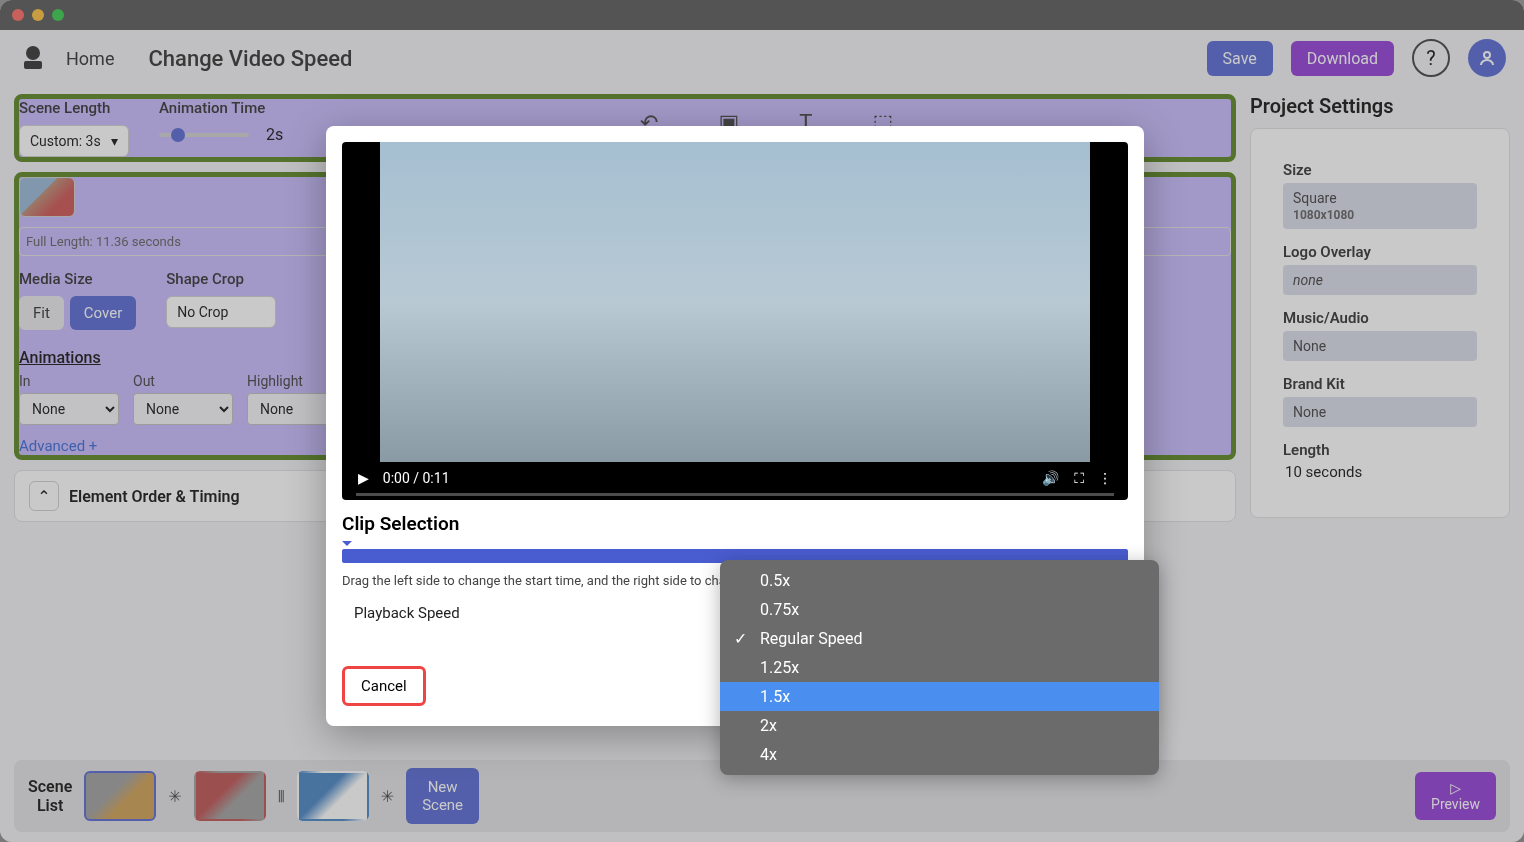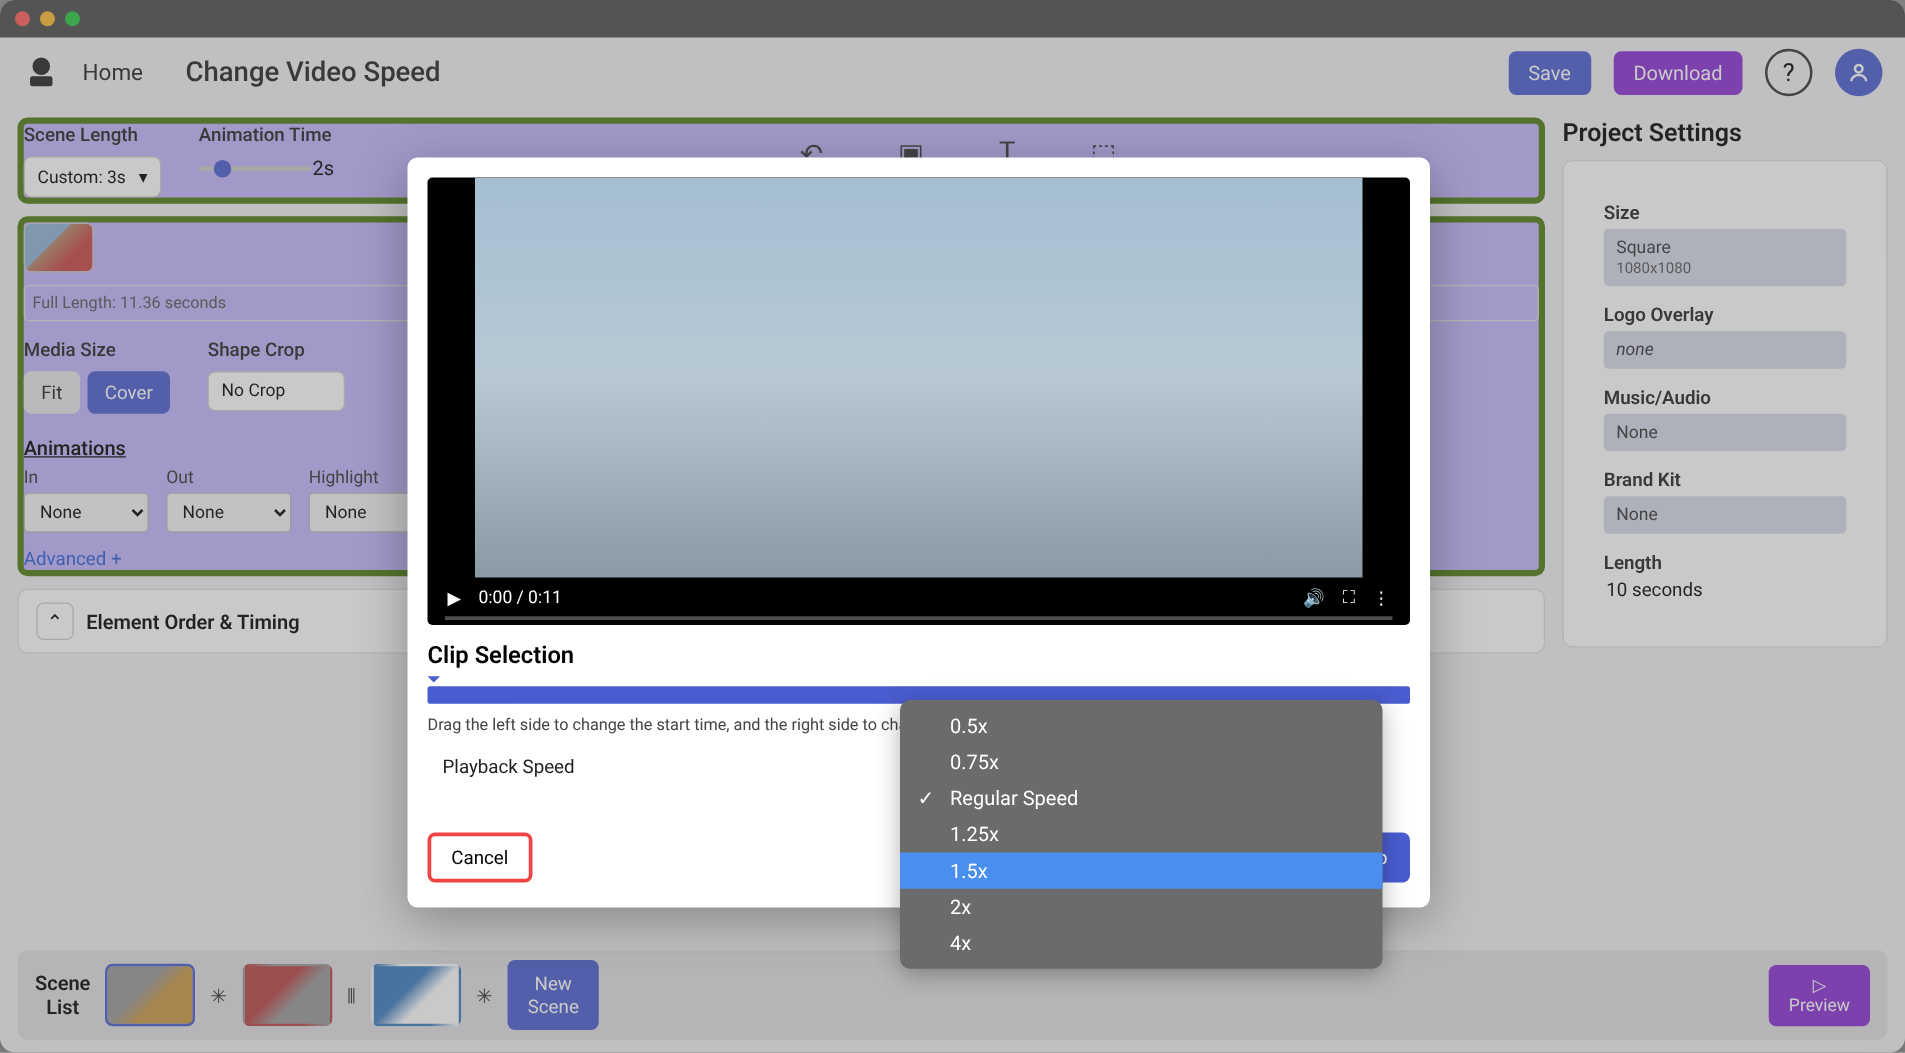--- a/index.html
+++ b/index.html
@@ -25,21 +25,21 @@
 .avatar { width: 38px; height: 38px; border-radius: 50%; background: #4a5dd0; display: flex; align-items: center; justify-content: center; }
 
 .main { display: flex; height: calc(100% - 30px - 56px - 82px); padding: 8px 14px; gap: 14px; }
 .left-col { flex: 1; display: flex; flex-direction: column; gap: 10px; }
 .right-col { width: 260px; }
 
 .panel { background: #c4b5fd; border: 5px solid #4d7c0f; border-radius: 8px; }
 .row { display: flex; gap: 30px; align-items: flex-start; }
 .label { font-size: 15px; font-weight: 500; color: #222; display:block; margin-bottom:8px; }
 .select { background: #fff; border: 1px solid #ccc; border-radius: 6px; padding: 7px 10px; font-size: 14px; display: flex; align-items: center; gap: 8px; min-width: 110px; justify-content:space-between; }
-.slider-wrap { display:flex; align-items:center; gap:1px; }
+.slider-wrap { display:flex; align-items:center; gap:17px; }
 .slider { width: 90px; height: 4px; background:#ccc; border-radius:2px; position:relative; }
 .slider-thumb { position:absolute; top:-5px; left:12px; width:14px; height:14px; border-radius:50%; background:#4a5dd0; }
 
 .thumb-preview { width:56px; height:40px; border:1px solid #ccc; border-radius:6px; background: linear-gradient(135deg,#8fb3d4 40%,#b8856b 41%,#c94545 70%); }
 .full-len { font-size:13px; color:#555; margin-top:10px; padding:6px; border:1px solid #e0e0e0; border-radius:4px; display:inline-block; width:100%; }
 
 .toggle-group { display:flex; gap:6px; }
 .tgl-btn { padding:8px 14px; border-radius:6px; font-size:15px; border:none; background:#e8e8ec; color:#222; }
 .tgl-btn.active { background:#4a5dd0; color:#fff; }
 
@@ -53,21 +53,21 @@
 .eo-timing { display:flex; align-items:center; gap:10px; padding:10px 14px; background:#fff; border:1px solid #ddd; border-radius:8px; }
 .chev-btn { width:30px; height:30px; border:1px solid #ccc; border-radius:6px; display:flex; align-items:center; justify-content:center; background:#fff; }
 
 .toolbar-icons { position:absolute; top:110px; left:640px; display:flex; gap:60px; }
 .toolbar-icons span { font-size:22px; color:#333; }
 
 .right-col h2 { font-size:20px; font-weight:600; margin-bottom:10px; }
 .settings-box { border:1px solid #ddd; border-radius:8px; padding:32px; background:#fff; display:flex; flex-direction:column; gap:14px; }
 .setting-lbl { font-size:15px; font-weight:600; color:#222; }
 .setting-val { background:#d8dae8; padding:7px 10px; border-radius:4px; font-size:14px; color:#333; margin-top:4px; }
-.setting-val .sub { font-size:12px; color:#555; }
+.setting-val .sub { font-size:12px; color:#555;font-weight:bold; }
 .color-swatch { height:20px; background:#fff; border:1px solid #ccc; border-radius:4px; margin-top:4px; }
 
 .bottom-rail { position:absolute; bottom:10px; left:14px; right:14px; height:72px; background:#e0e0e4; border-radius:8px; display:flex; align-items:center; padding:0 14px; gap:12px; }
 .scene-list-lbl { font-size:16px; font-weight:600; text-align:center; }
 .scene-thumb { width:72px; height:50px; border-radius:6px; border:2px solid transparent; }
 .scene-thumb.active { border-color:#4a5dd0; }
 .scene-thumb.t1 { background: linear-gradient(135deg,#999 40%,#c94 60%); }
 .scene-thumb.t2 { background: linear-gradient(135deg,#b44 40%,#999 60%); }
 .scene-thumb.t3 { background: linear-gradient(135deg,#3a7bbf 40%,#fff 60%); }
 .trans-icon { font-size:16px; color:#333; }
@@ -86,21 +86,21 @@
 .modal h3 { font-size:19px; font-weight:600; margin-top:12px; }
 .clip-bar { width:100%; height:14px; background:#4a5dd0; border-radius:2px; margin-top:14px; position:relative; }
 .clip-bar::before { content:''; position:absolute; top:-8px; left:0; border:5px solid transparent; border-top-color:#4a5dd0; }
 .help-text { font-size:13px; color:#444; margin-top:10px; }
 .pbk-label { font-size:15px; color:#222; margin-top:16px; margin-left:12px; }
 .modal-actions { display:flex; justify-content:space-between; margin-top:44px; }
 .cancel-btn { background:#fff; border:3px solid #ef4444; padding:8px 16px; border-radius:6px; font-size:15px; }
 .crop-btn { background:#4a5dd0; color:#fff; padding:8px 18px; border-radius:6px; border:none; font-size:15px; }
 
 
-.dd { position:absolute; top:560px; left:720px; width:386px; background:#6b6b6b; border-radius:8px; padding:6px 0; box-shadow:0 4px 20px rgba(0,0,0,0.3); color:#fff; font-size:16px; }
+.dd { position:absolute; top:560px; left:720px; width:439px; background:#6b6b6b; border-radius:8px; padding:6px 0; box-shadow:0 4px 20px rgba(0,0,0,0.3); color:#fff; font-size:16px; }
 .dd-item { padding:5px 20px 5px 40px; position:relative; }
 .dd-item.sel::before { content:'✓'; position:absolute; left:14px; }
 .dd-item.hl { background:#4a8ff0; }
 
 .anims-title { font-size:16px; font-weight:500; text-decoration: underline; }
 </style>
 </head>
 <body>
 
 <div class="window">

